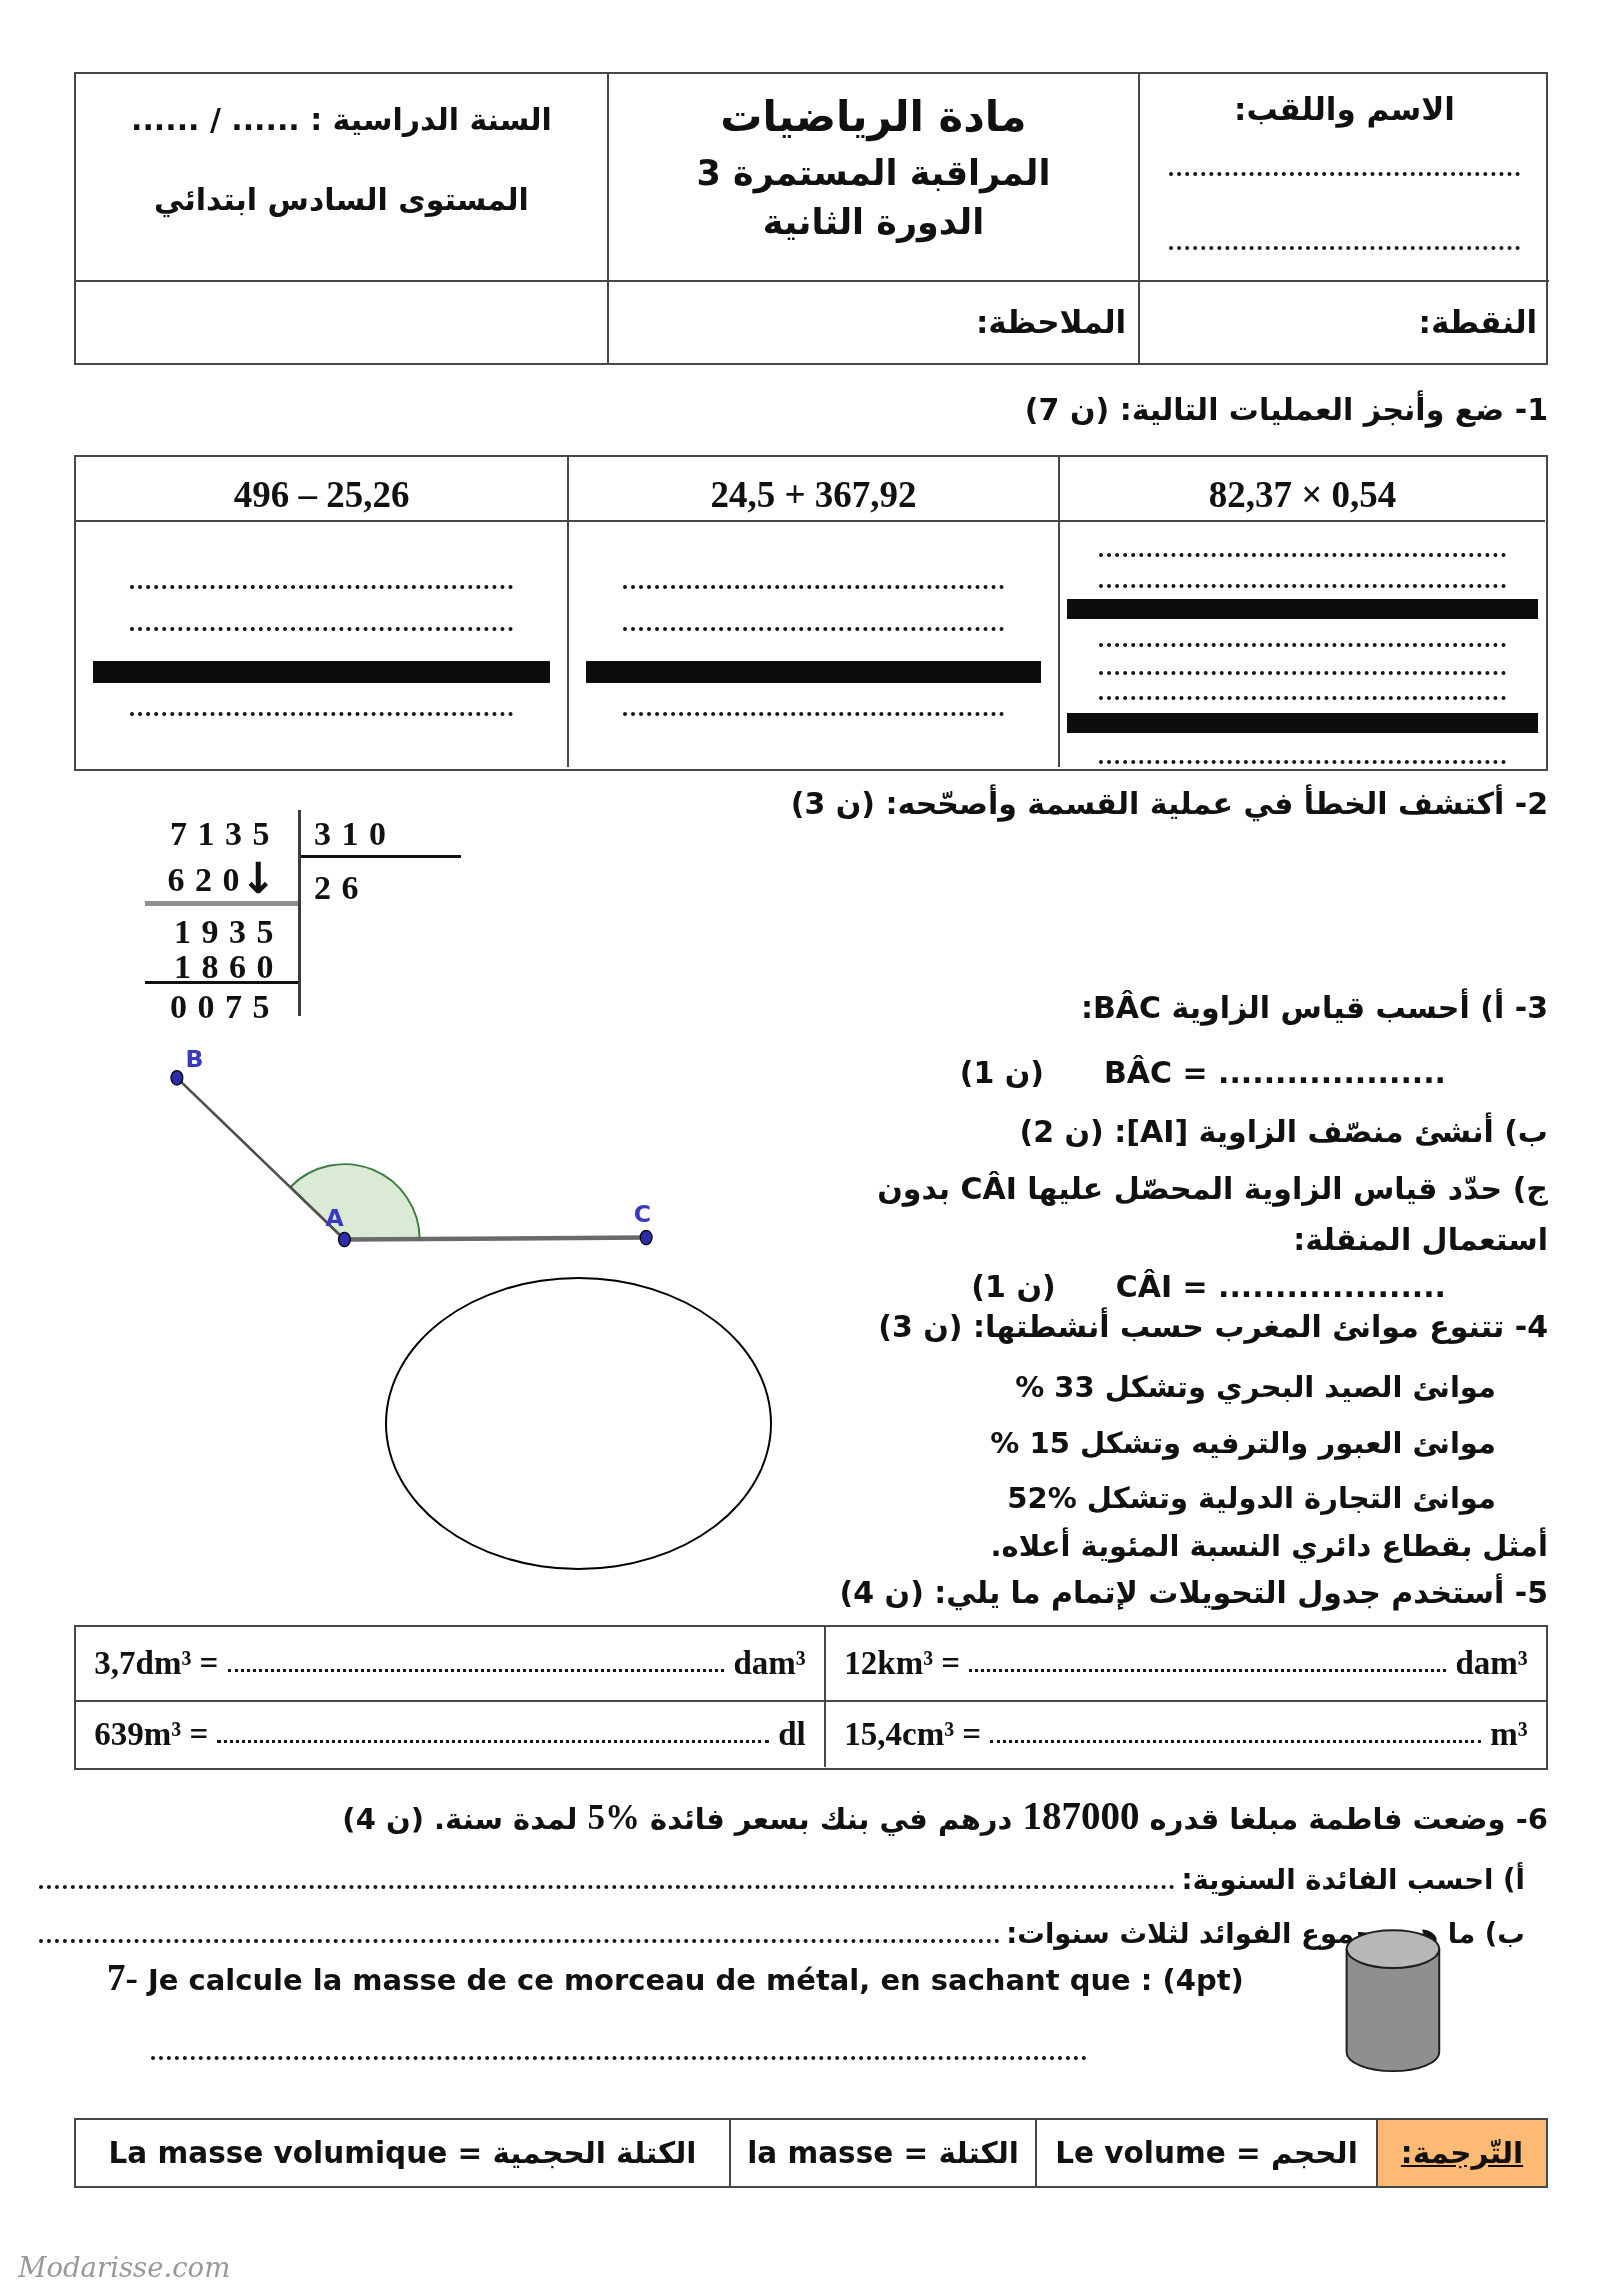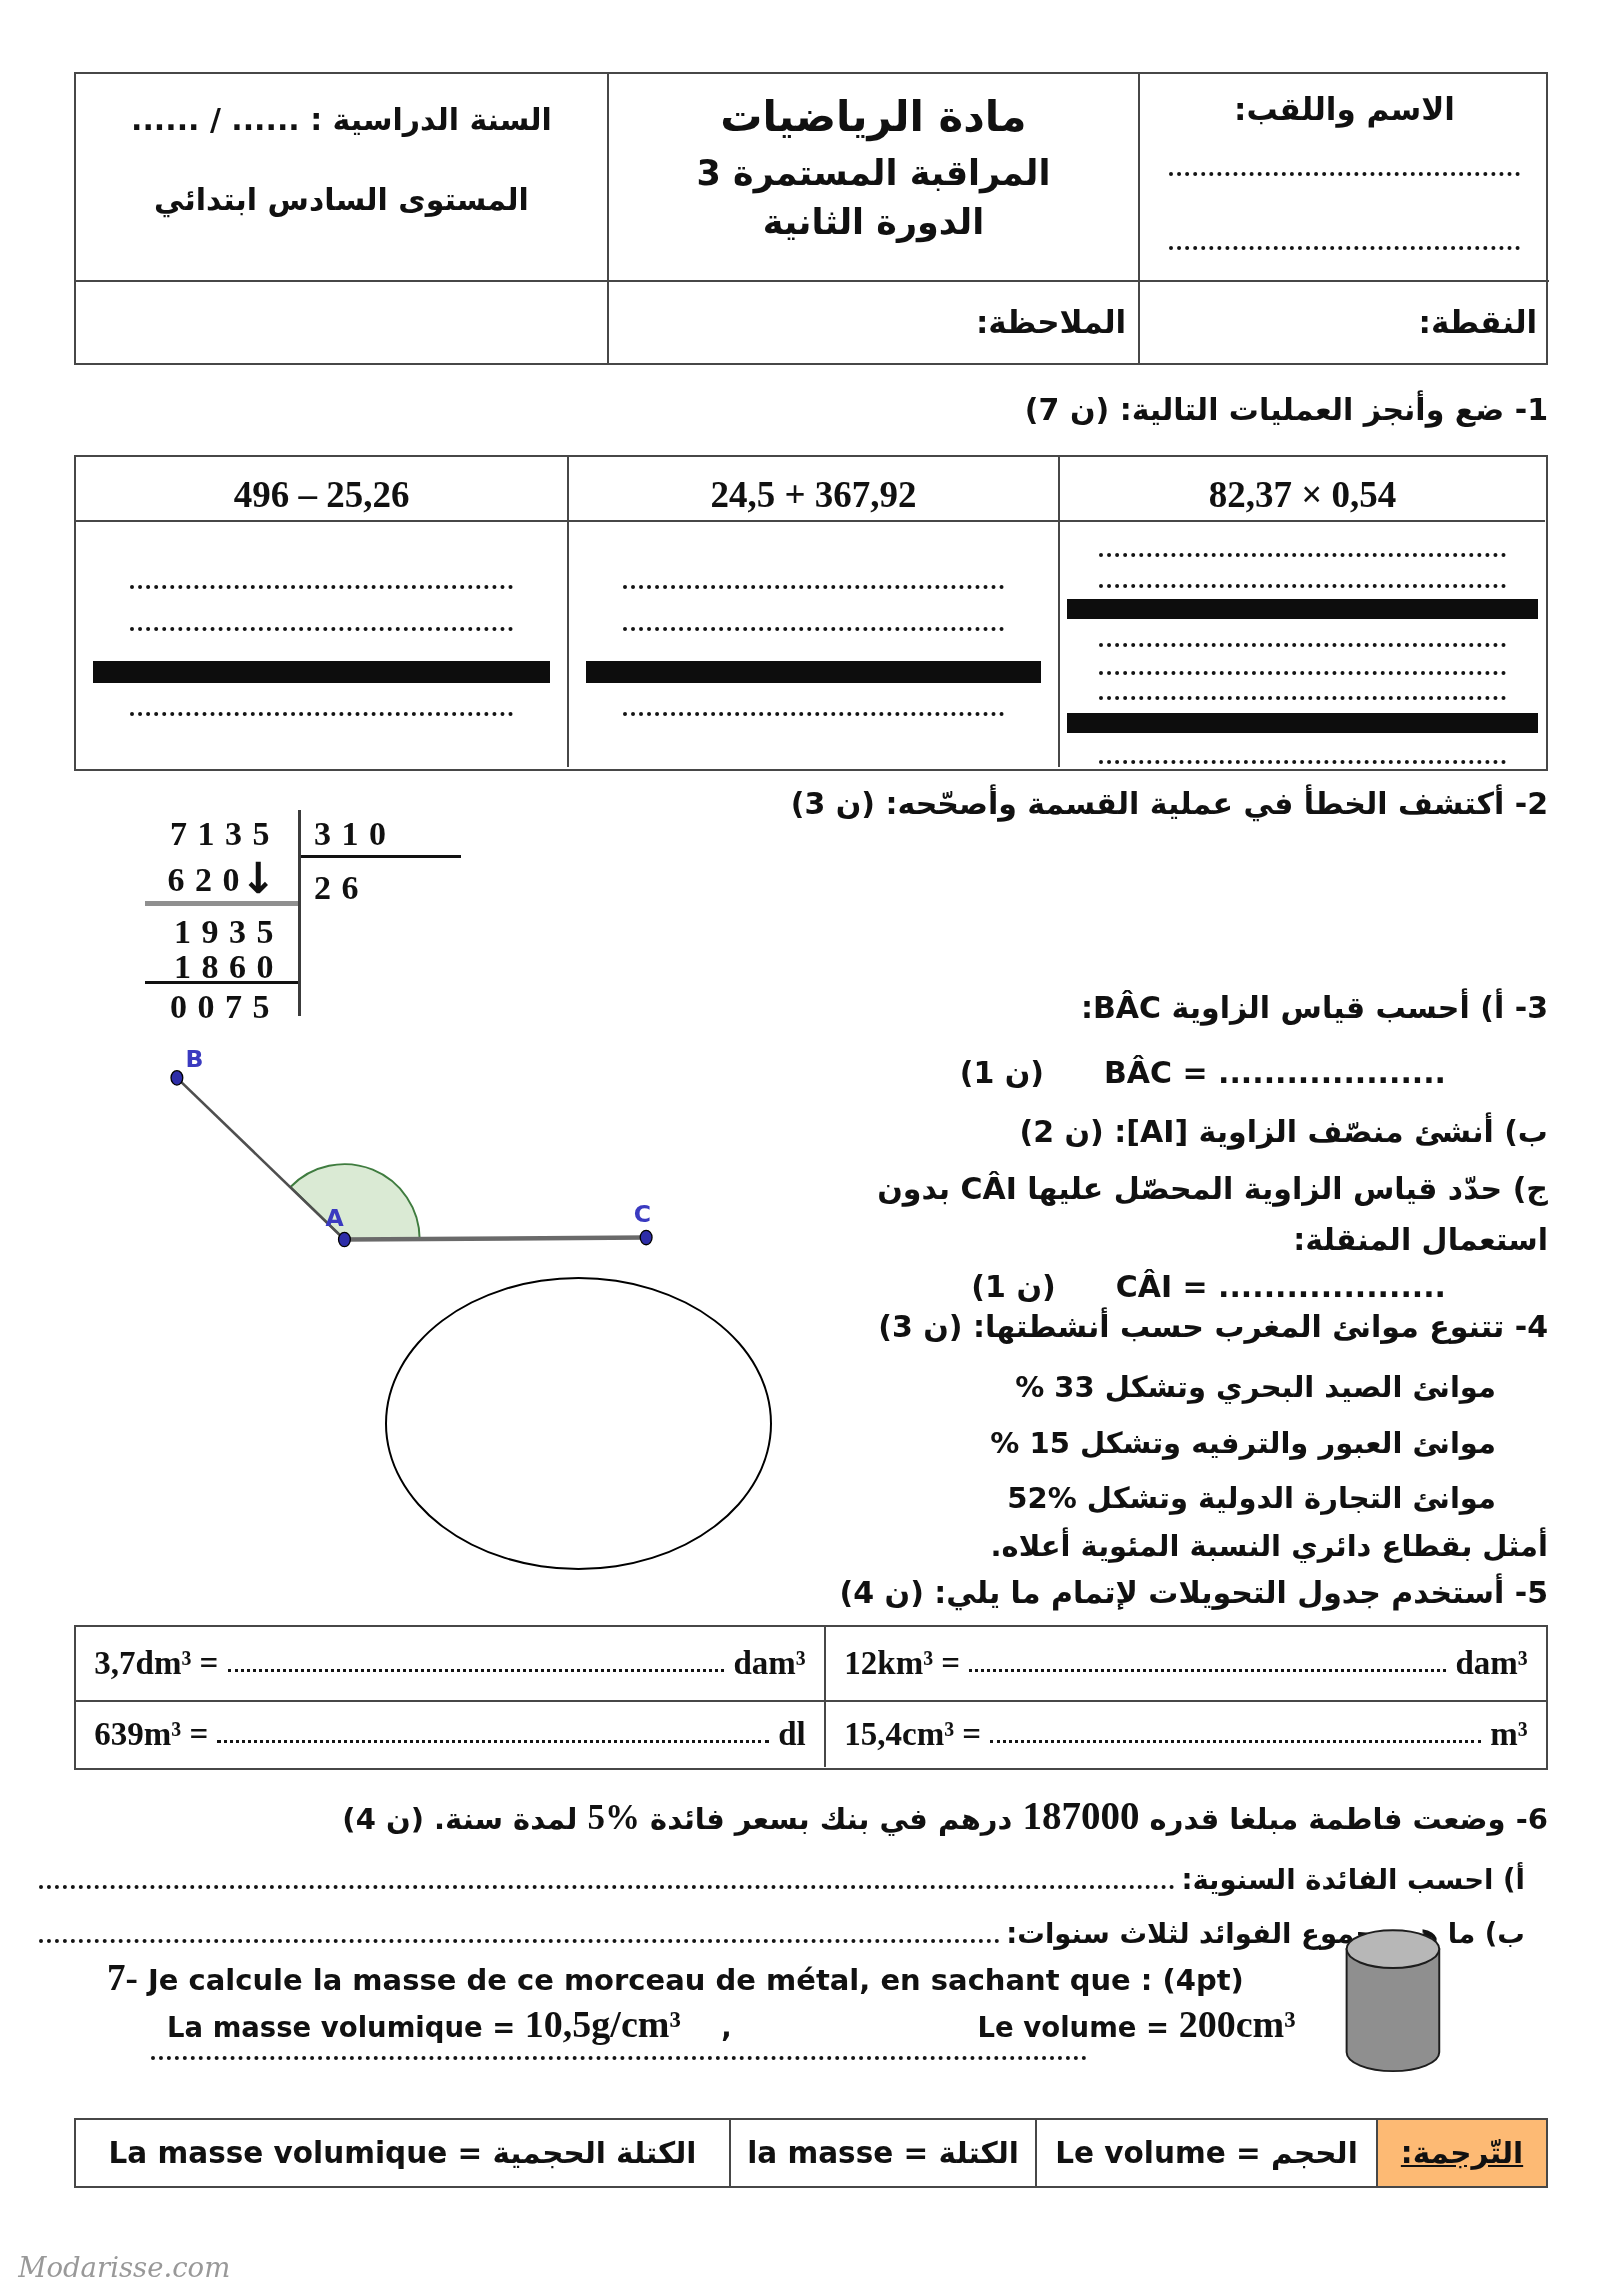--- a/index.html
+++ b/index.html
@@ -268,28 +268,20 @@
   </div>
   <div class="q6-line" style="top:1917px;">
     <span>ب) ما هو مجموع الفوائد لثلاث سنوات:</span>
     <span class="fill"></span>
   </div>
 
   <div class="q7-title">
     <span class="num">7-</span>
     <span>Je calcule la masse de ce morceau de métal, en sachant que : (4pt)</span>
   </div>
-  <div class="q7-values">
-    <span>La masse volumique =</span>
-    <span class="val">10,5g/cm³</span>
-    <span class="sep">,</span>
-    <span class="gap"></span>
-    <span>Le volume =</span>
-    <span class="val">200cm³</span>
-  </div>
   <div class="q7-dots dotline"></div>
 
   <svg style="position:absolute; left:1329px; top:1918px;" width="137" height="164" viewBox="2030 2930 210 250">
     <path d="M 2057 2977 L 2057 3135 A 71 29 0 0 0 2199 3135 L 2199 2977 Z" fill="#8f8f8f" stroke="#1d1d1d" stroke-width="3"></path>
     <ellipse cx="2128" cy="2977" rx="71" ry="29" fill="#b7b7b7" stroke="#1d1d1d" stroke-width="3"></ellipse>
   </svg>
 
   <div class="tr-table">
     <div class="tr-c1">La masse volumique = الكتلة الحجمية</div>
     <div class="tr-c2">la masse = الكتلة</div>

